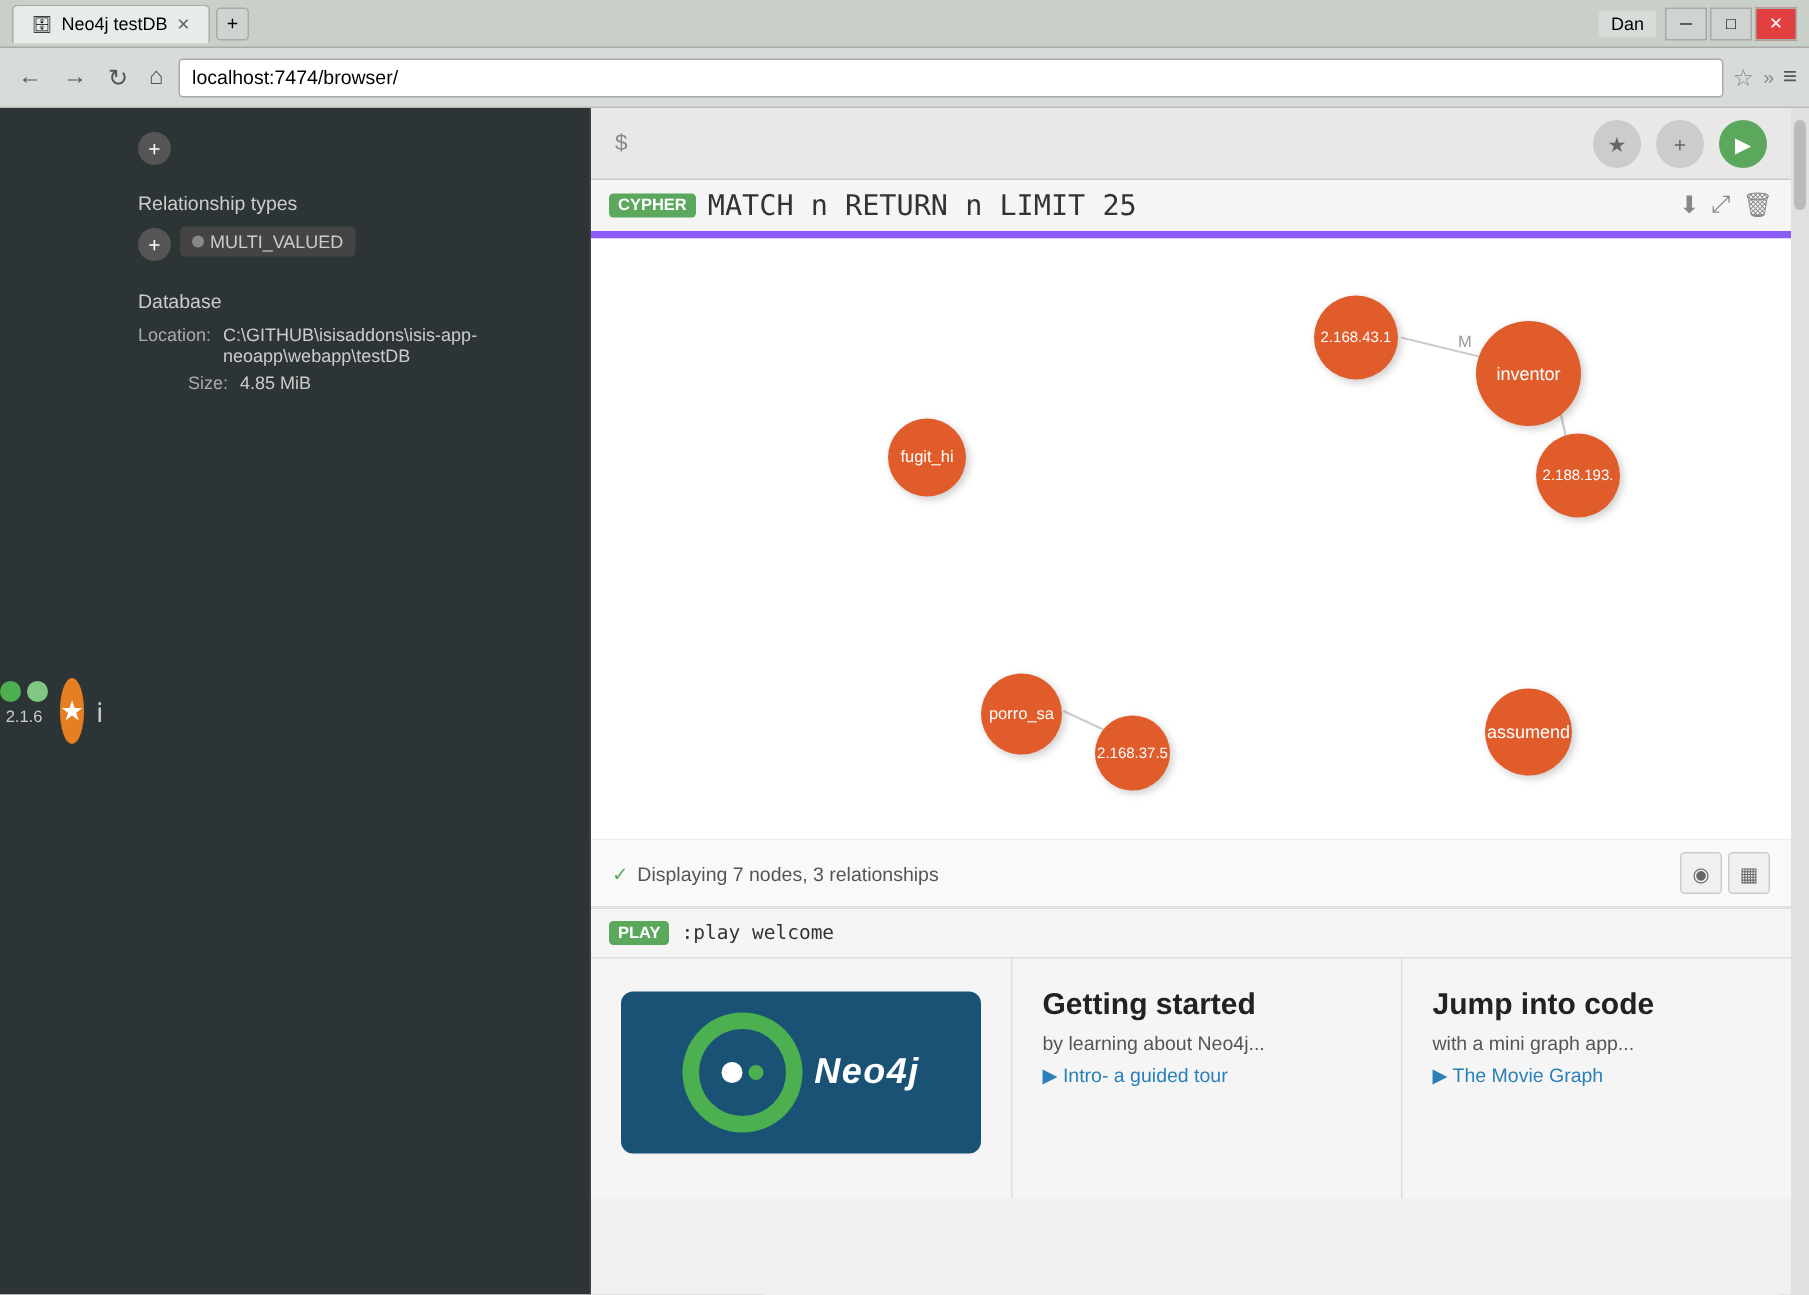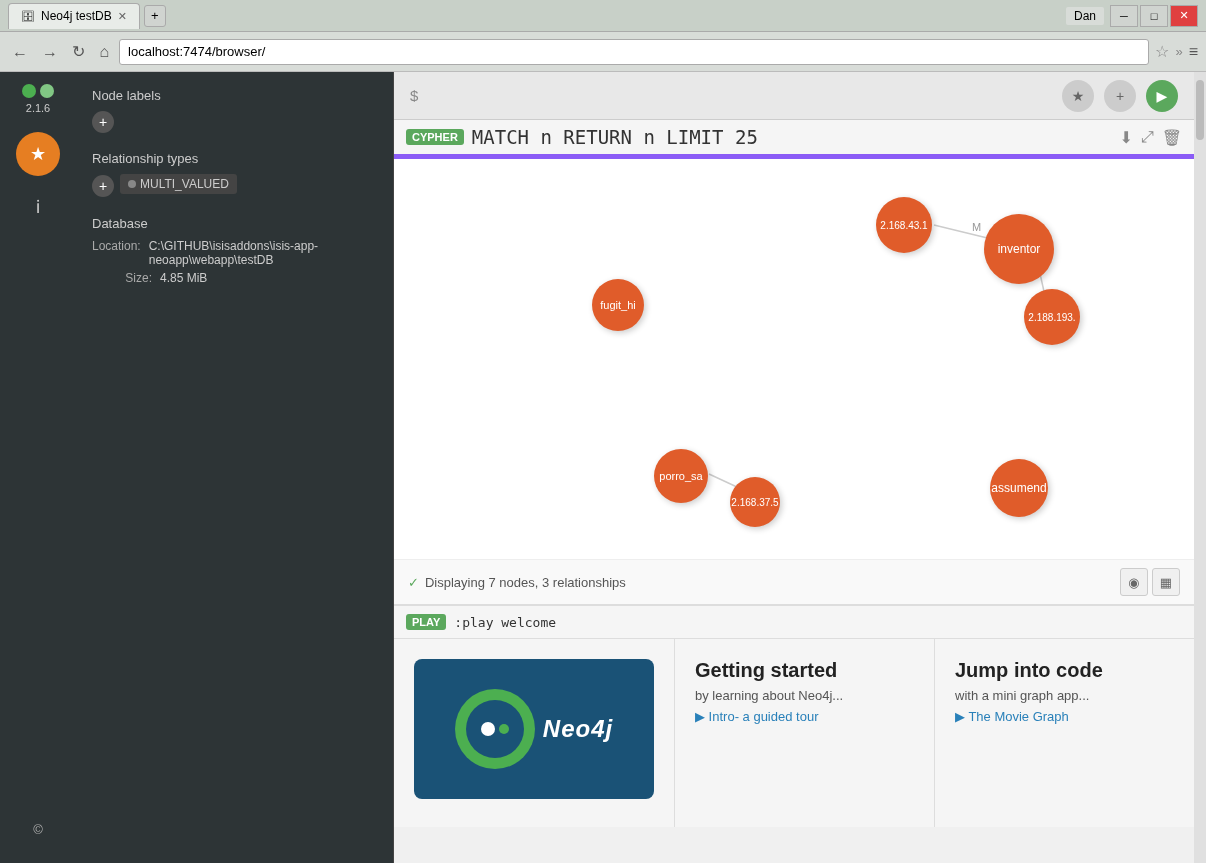--- a/index.html
+++ b/index.html
@@ -59,25 +59,24 @@
     .menu-btn { color: #555; font-size: 16px; cursor: pointer; }
 
     
     .app-container { display: flex; height: calc(863px - 72px); }
 
     
     .sidebar-icons {
       width: 76px;
       background: #2d3436;
       display: flex;
-      flex-direction: column;
+      flex-direction: row;
       align-items: center;
       padding-top: 12px;
       gap: 8px;
-      justify-content: flex-end;
     }
     .neo4j-logo { margin-bottom: 10px; }
     .neo4j-dots { display: flex; gap: 4px; margin-bottom: 4px; }
     .dot { width: 14px; height: 14px; border-radius: 50%; }
     .dot.green1 { background: #4CAF50; }
     .dot.green2 { background: #81C784; }
     .neo4j-version { color: #ccc; font-size: 11px; text-align: center; }
     .icon-btn {
       width: 44px; height: 44px;
       border-radius: 50%;
@@ -266,21 +265,21 @@
     .play-card {
       flex: 1;
       padding: 20px;
       border-right: 1px solid #ddd;
     }
     .play-card:last-child { border-right: none; }
     .play-card-logo {
       background: #1a5276;
       border-radius: 8px;
       width: 240px;
-      height: 140px;
+      height: 108px;
       display: flex;
       align-items: center;
       justify-content: center;
       overflow: hidden;
       margin-bottom: 8px;
     }
     .play-card h2 { font-size: 20px; font-weight: 700; color: #222; margin-bottom: 6px; }
     .play-card p { font-size: 13px; color: #555; margin-bottom: 6px; }
     .play-card a { color: #2980b9; text-decoration: none; font-size: 13px; }
     .arrow-link::before { content: '▶ '; color: #2980b9; }
@@ -355,21 +354,20 @@
       <span>ℹ</span>
     </div>
     <div class="sidebar-spacer"></div>
     <div class="icon-btn copy" style="margin-bottom:12px;">
       <span>©</span>
     </div>
   </div>
 
   <div class="left-panel">
     <div class="panel-section">
-      <h3>Node labels</h3>
       <div class="plus-btn">+</div>
     </div>
 
     <div class="panel-section">
       <h3>Relationship types</h3>
       <div style="display:flex;align-items:center;gap:6px;margin-bottom:8px;">
         <div class="plus-btn" style="margin-bottom:0;">+</div>
         <div class="relationship-badge">
           <span class="badge-dot"></span>
           <span>MULTI_VALUED</span>

